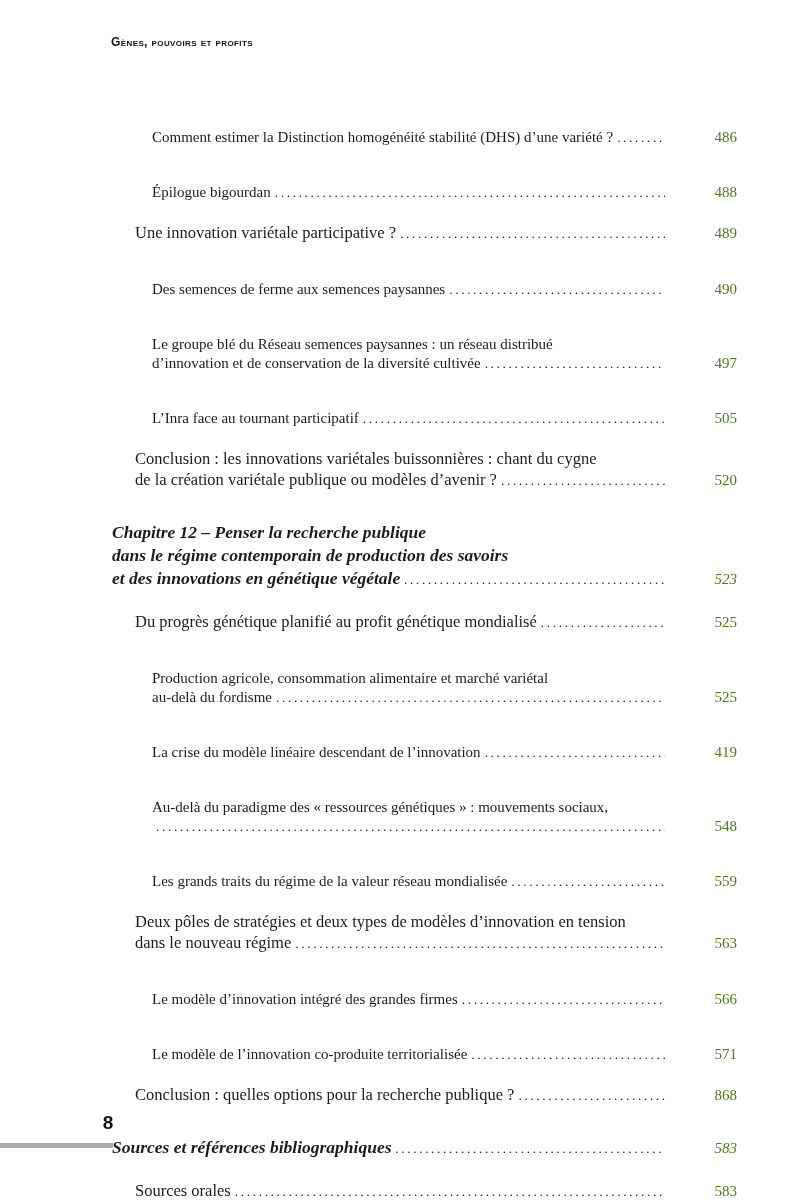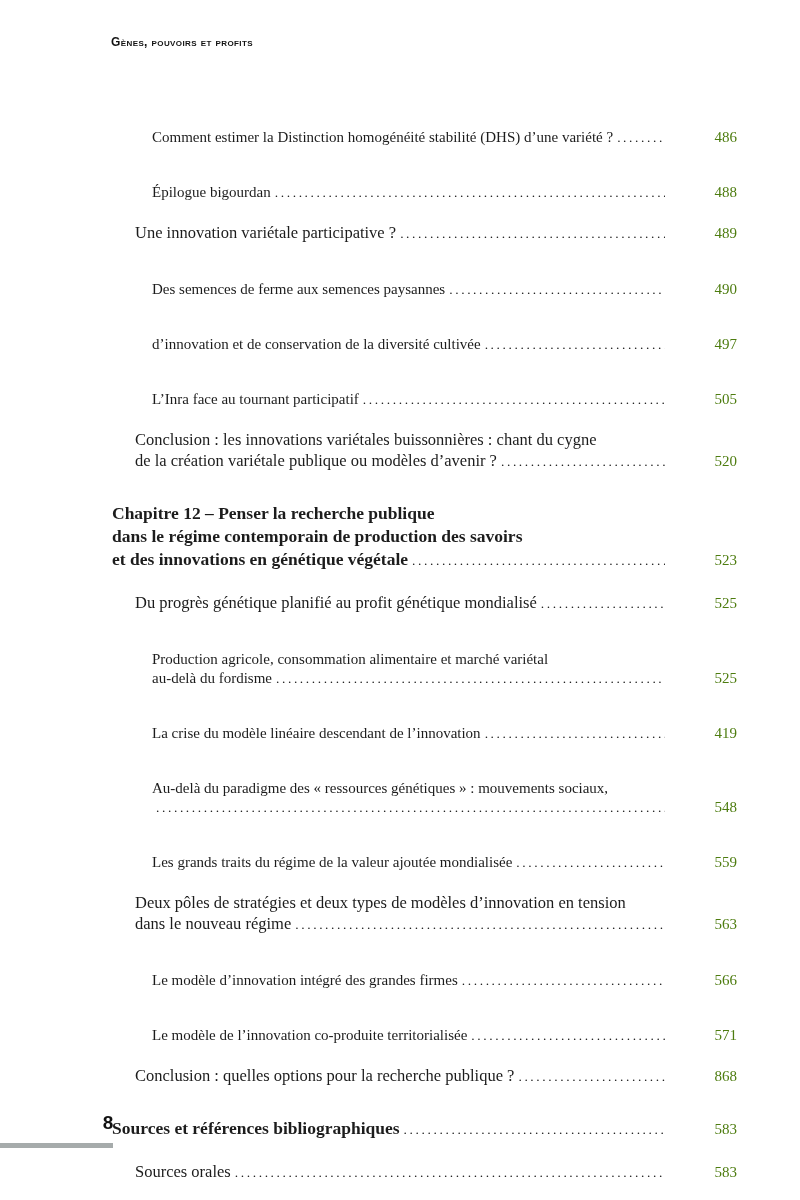--- a/index.html
+++ b/index.html
@@ -15,21 +15,21 @@
     font-weight:bold; font-variant:small-caps;
     font-size:12px; letter-spacing:0.4px; color:#111;
   }
   .toc { position:absolute; left:112px; top:92px; width:625px; }
   .entry { margin-bottom:6px; }
   .entry .line { display:block; }
   .entry .lastline { display:flex; align-items:baseline; }
   .lastline .title { flex:none; white-space:nowrap; }
   .level-2 { padding-left:40px; font-size:15px;   line-height:19px;margin-top:36px; }
   .level-1 { padding-left:23px; font-size:16.5px; line-height:21px; }
-  .level-0 { padding-left:0; }
+  .level-0 { padding-left:0;font-style:italic; }
   .chapter { font-weight:bold; font-size:17.5px; line-height:23px; }
   .gap-medium { margin-top:20px; }
   .gap-large  { margin-top:30px; }
   .leader {
     flex:1 1 auto; overflow:hidden; white-space:nowrap;
     font-size:13.5px; letter-spacing:2.6px; padding-left:4px;
     font-weight:normal; color:#1c1c1c;
   }
   .pagenum {
     flex:none; width:72px; text-align:right;
@@ -73,20 +73,21 @@
         </div>
       </div>
       <div class="entry level-2">
         <div class="lastline">
           <span class="title">Des semences de ferme aux semences paysannes</span>
           <span class="leader">........................................................................................................................................................................................................</span>
           <span class="pagenum">490</span>
         </div>
       </div>
       <div class="entry level-2">
+        <div class="line"><span class="title">Le groupe blé du Réseau semences paysannes : un réseau distribué</span></div>
         <div class="lastline">
           <span class="title">d’innovation et de conservation de la diversité cultivée</span>
           <span class="leader">........................................................................................................................................................................................................</span>
           <span class="pagenum">497</span>
         </div>
       </div>
       <div class="entry level-2">
         <div class="lastline">
           <span class="title">L’Inra face au tournant participatif</span>
           <span class="leader">........................................................................................................................................................................................................</span>
@@ -134,21 +135,21 @@
       </div>
       <div class="entry level-2">
         <div class="line"><span class="title">Au-delà du paradigme des « ressources génétiques » : mouvements sociaux,</span></div>
         <div class="lastline">
           <span class="leader">........................................................................................................................................................................................................</span>
           <span class="pagenum">548</span>
         </div>
       </div>
       <div class="entry level-2">
         <div class="lastline">
-          <span class="title">Les grands traits du régime de la valeur ajoutée mondialisée</span>
+          <span class="title">Les grands traits du régime de la valeur réseau mondialisée</span>
           <span class="leader">........................................................................................................................................................................................................</span>
           <span class="pagenum">559</span>
         </div>
       </div>
       <div class="entry level-1 gap-medium">
         <div class="line"><span class="title">Deux pôles de stratégies et deux types de modèles d’innovation en tension</span></div>
         <div class="lastline">
           <span class="title">dans le nouveau régime</span>
           <span class="leader">........................................................................................................................................................................................................</span>
           <span class="pagenum">563</span>

